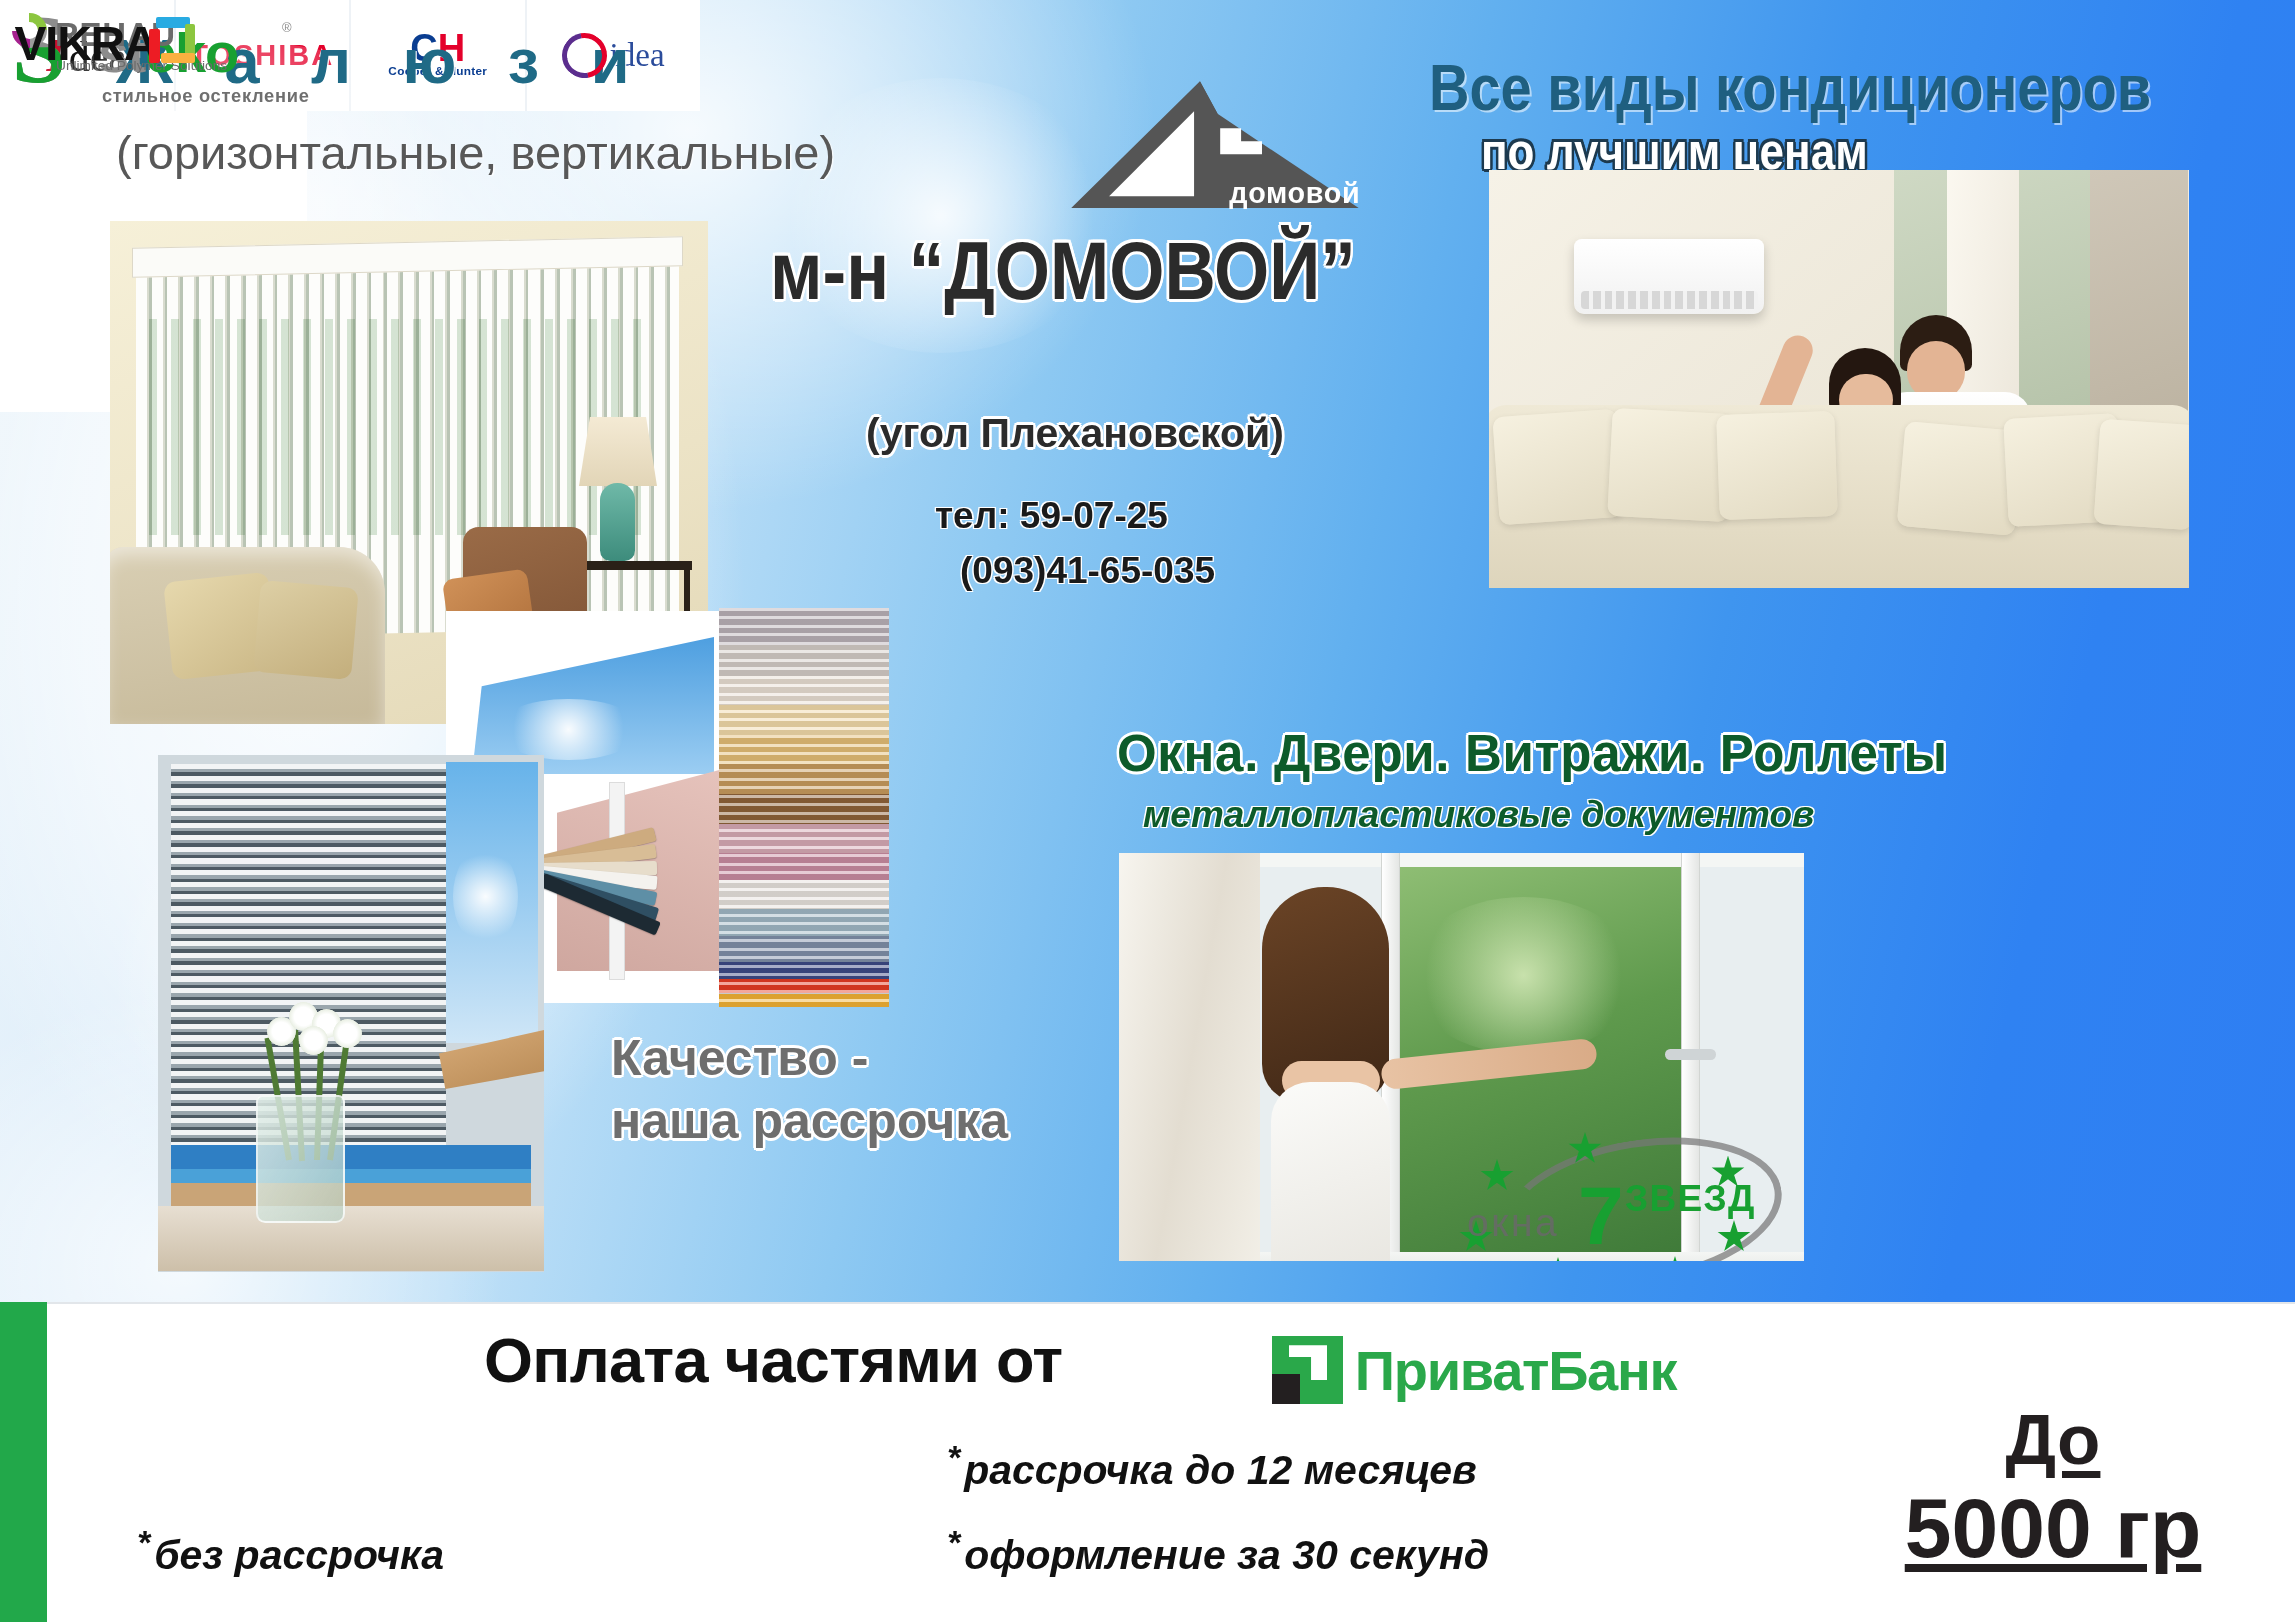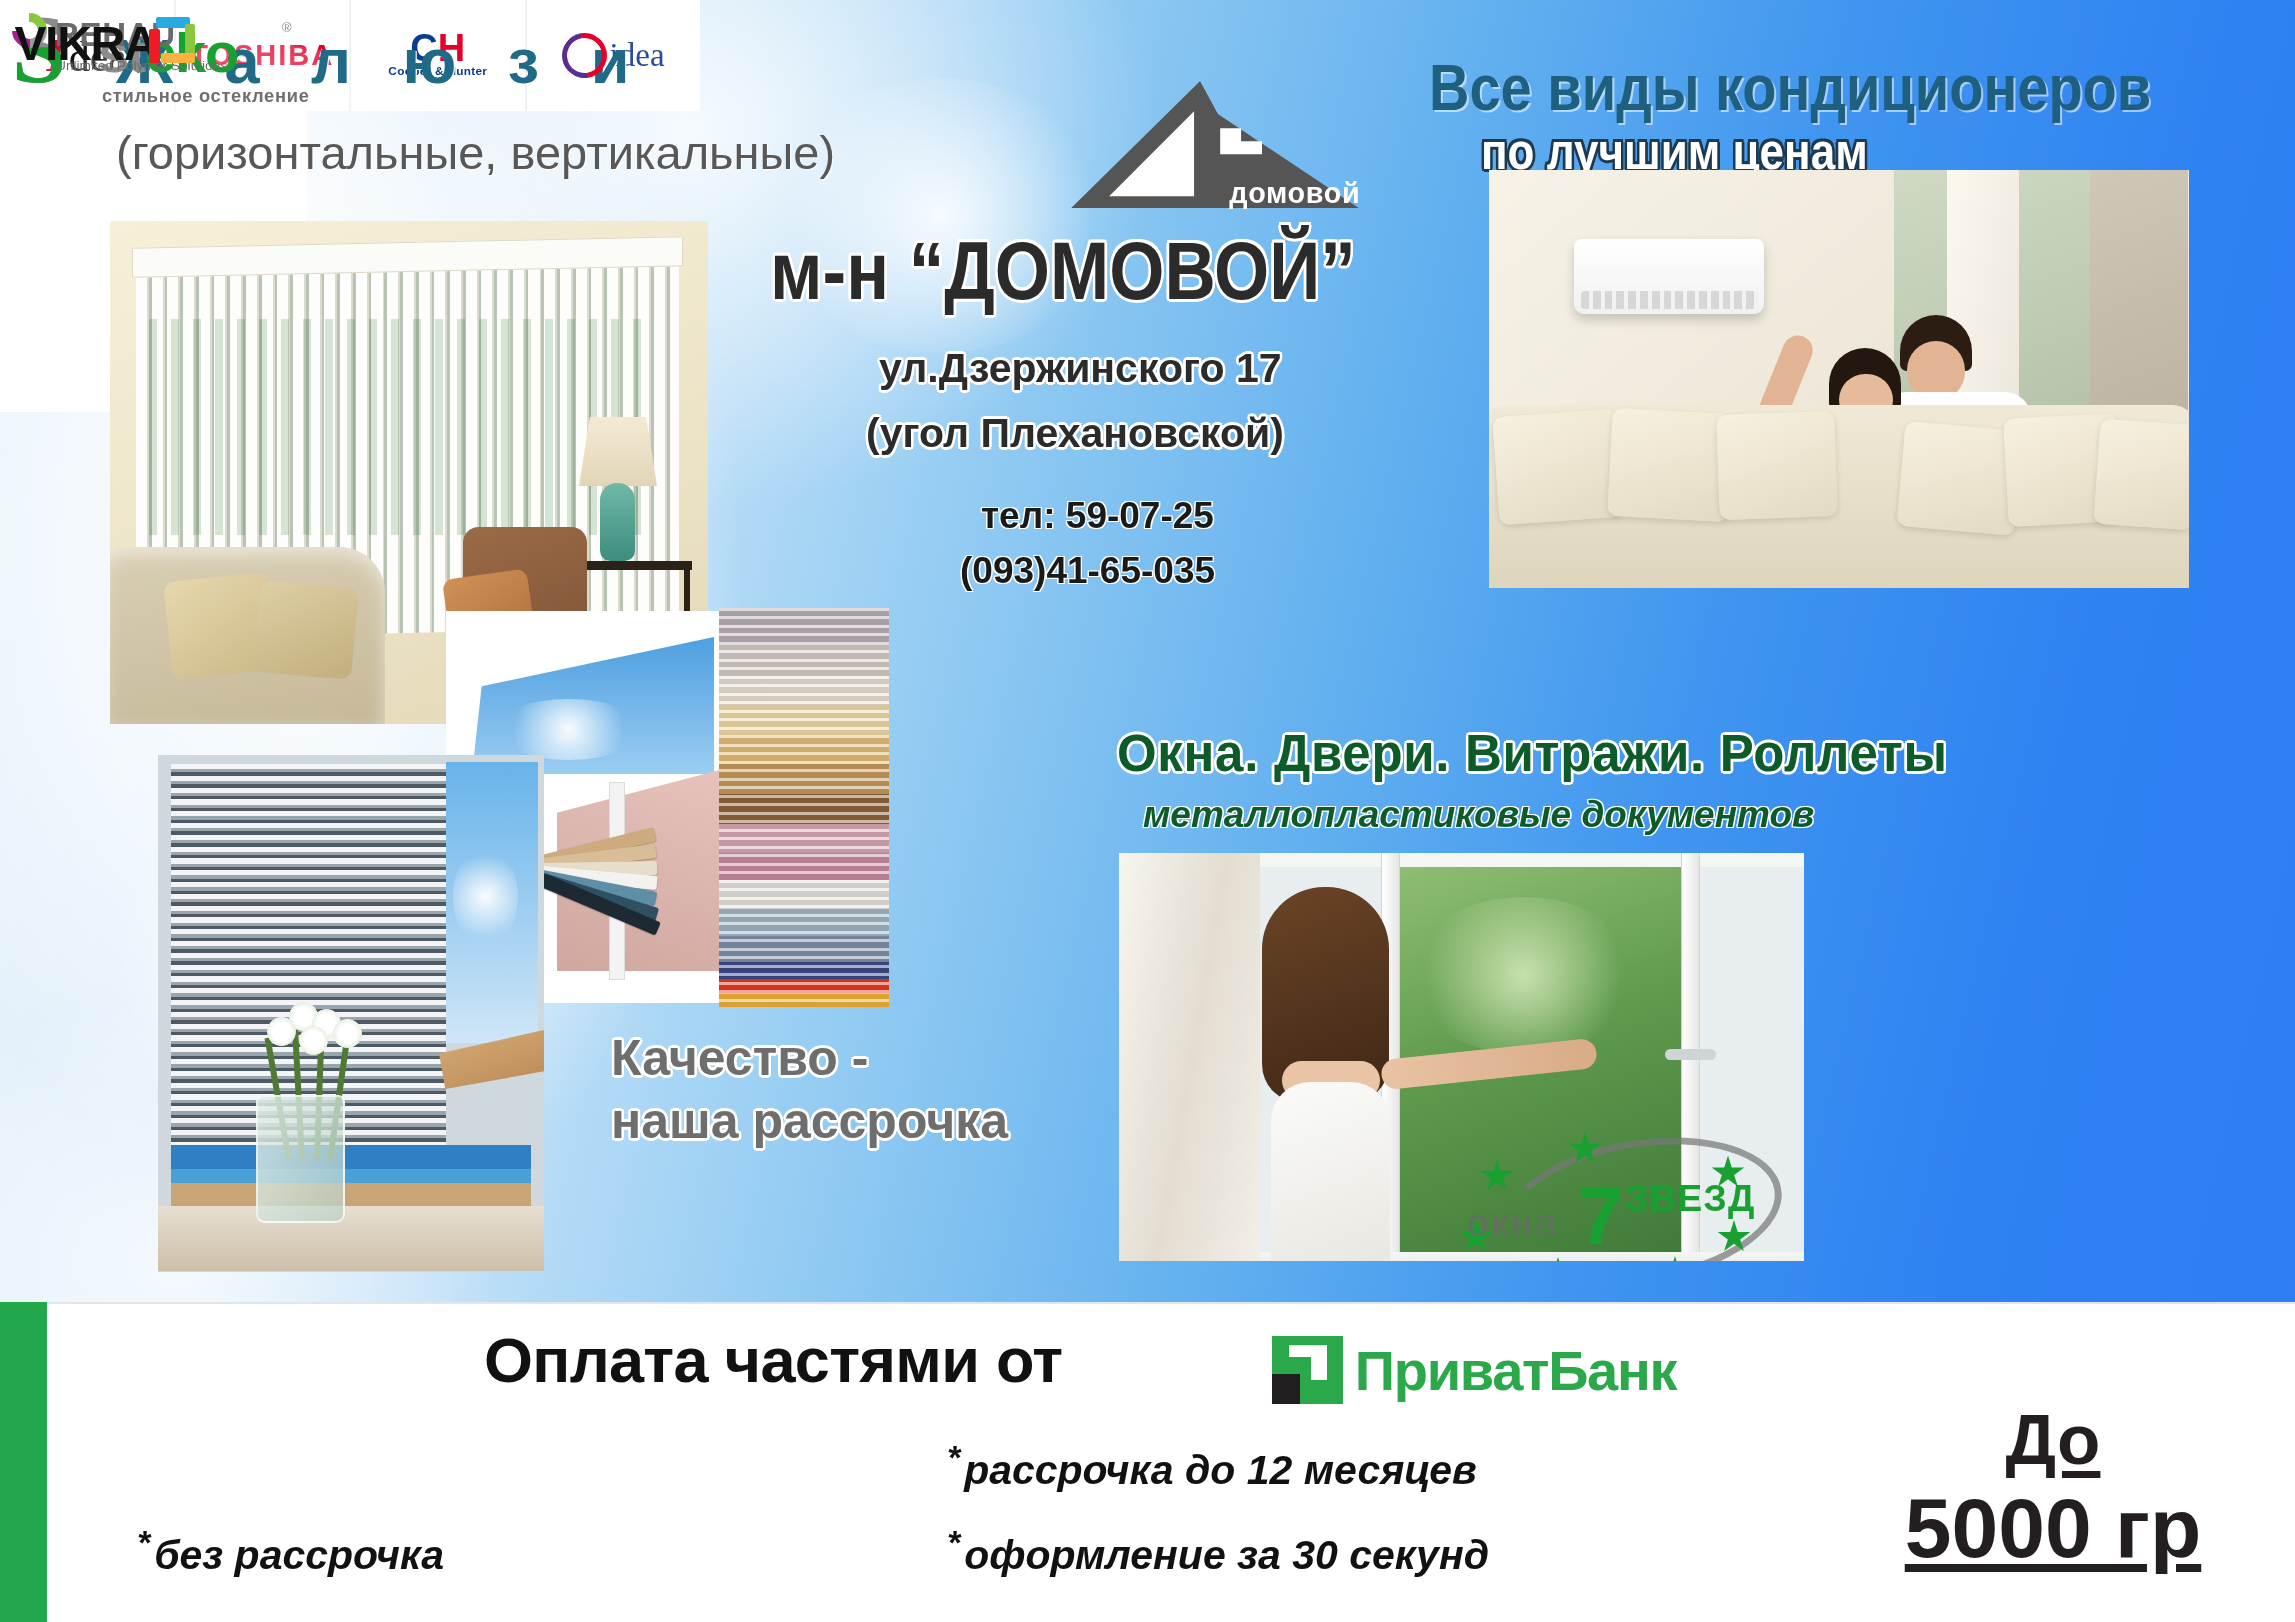--- a/index.html
+++ b/index.html
@@ -70,21 +70,21 @@
   }
 
   
   #brand-logo{left:1066px;top:77px;width:294px;height:141px;}
   #brand-name{
     left:770px;top:229px;font-size:71px;font-weight:700;
     transform:scaleY(1.14);transform-origin:left top;
   }
   #addr1{left:879px;top:347px;font-size:41px;font-weight:700;}
   #addr2{left:866px;top:412px;font-size:41px;font-weight:700;}
-  #tel1{left:981px;top:497px;font-size:37px;font-weight:700;color:#1a1a1a;
+  #tel1{left:935px;top:497px;font-size:37px;font-weight:700;color:#1a1a1a;
         text-shadow:-1.3px -1.3px 0 #fff,1.3px -1.3px 0 #fff,-1.3px 1.3px 0 #fff,1.3px 1.3px 0 #fff;}
   #tel2{left:960px;top:552px;font-size:37px;font-weight:700;color:#1a1a1a;
         text-shadow:-1.3px -1.3px 0 #fff,1.3px -1.3px 0 #fff,-1.3px 1.3px 0 #fff,1.3px 1.3px 0 #fff;}
 
   
   #h-win{left:1117px;top:727px;font-size:51px;font-weight:700;letter-spacing:0.7px;text-align:center;}
   #h-win-sub{left:1143px;top:796px;font-size:37px;font-weight:700;font-style:italic;color:#0d5b2a;
              text-shadow:-1.3px -1.3px 0 #fff,1.3px -1.3px 0 #fff,-1.3px 1.3px 0 #fff,1.3px 1.3px 0 #fff;}
 
   
@@ -364,21 +364,20 @@
 
   <svg id="brand-logo" class="layer" viewBox="0 0 450 215">
     <path d="M205 6 L200 92 L232 56 Z" fill="#555"></path>
     <path d="M205 6 L8 200 L448 200 L232 56 L205 6 Z" fill="#555"></path>
     <path d="M196 52 L66 182 L196 182 Z" fill="#fff"></path>
     <path d="M236 78 L236 118 L300 118 L300 98 L268 98 L268 78 Z" fill="#fff"></path>
     <text x="250" y="192" font-family="Liberation Sans, sans-serif" font-size="44" font-weight="700" fill="#fff" letter-spacing="1">домовой</text>
   </svg>
 
   <div class="t outline-w" id="brand-name">м-н “ДОМОВОЙ”</div>
-  <div class="t outline-w" id="addr1">ул.Дзержинского 17</div>
   <div class="t outline-w" id="addr2">(угол Плехановской)</div>
   <div class="t" id="tel1">тел: 59-07-25</div>
   <div class="t" id="tel2">(093)41-65-035</div>
 
   <div class="t" id="h-ac">Все виды кондиционеров</div>
   <div class="t outline-d" id="h-ac-sub">по лучшим ценам</div>
 
   <div class="photo" id="ph-ac">
     <div class="wall-l"></div>
     <div class="wall-g"></div>

